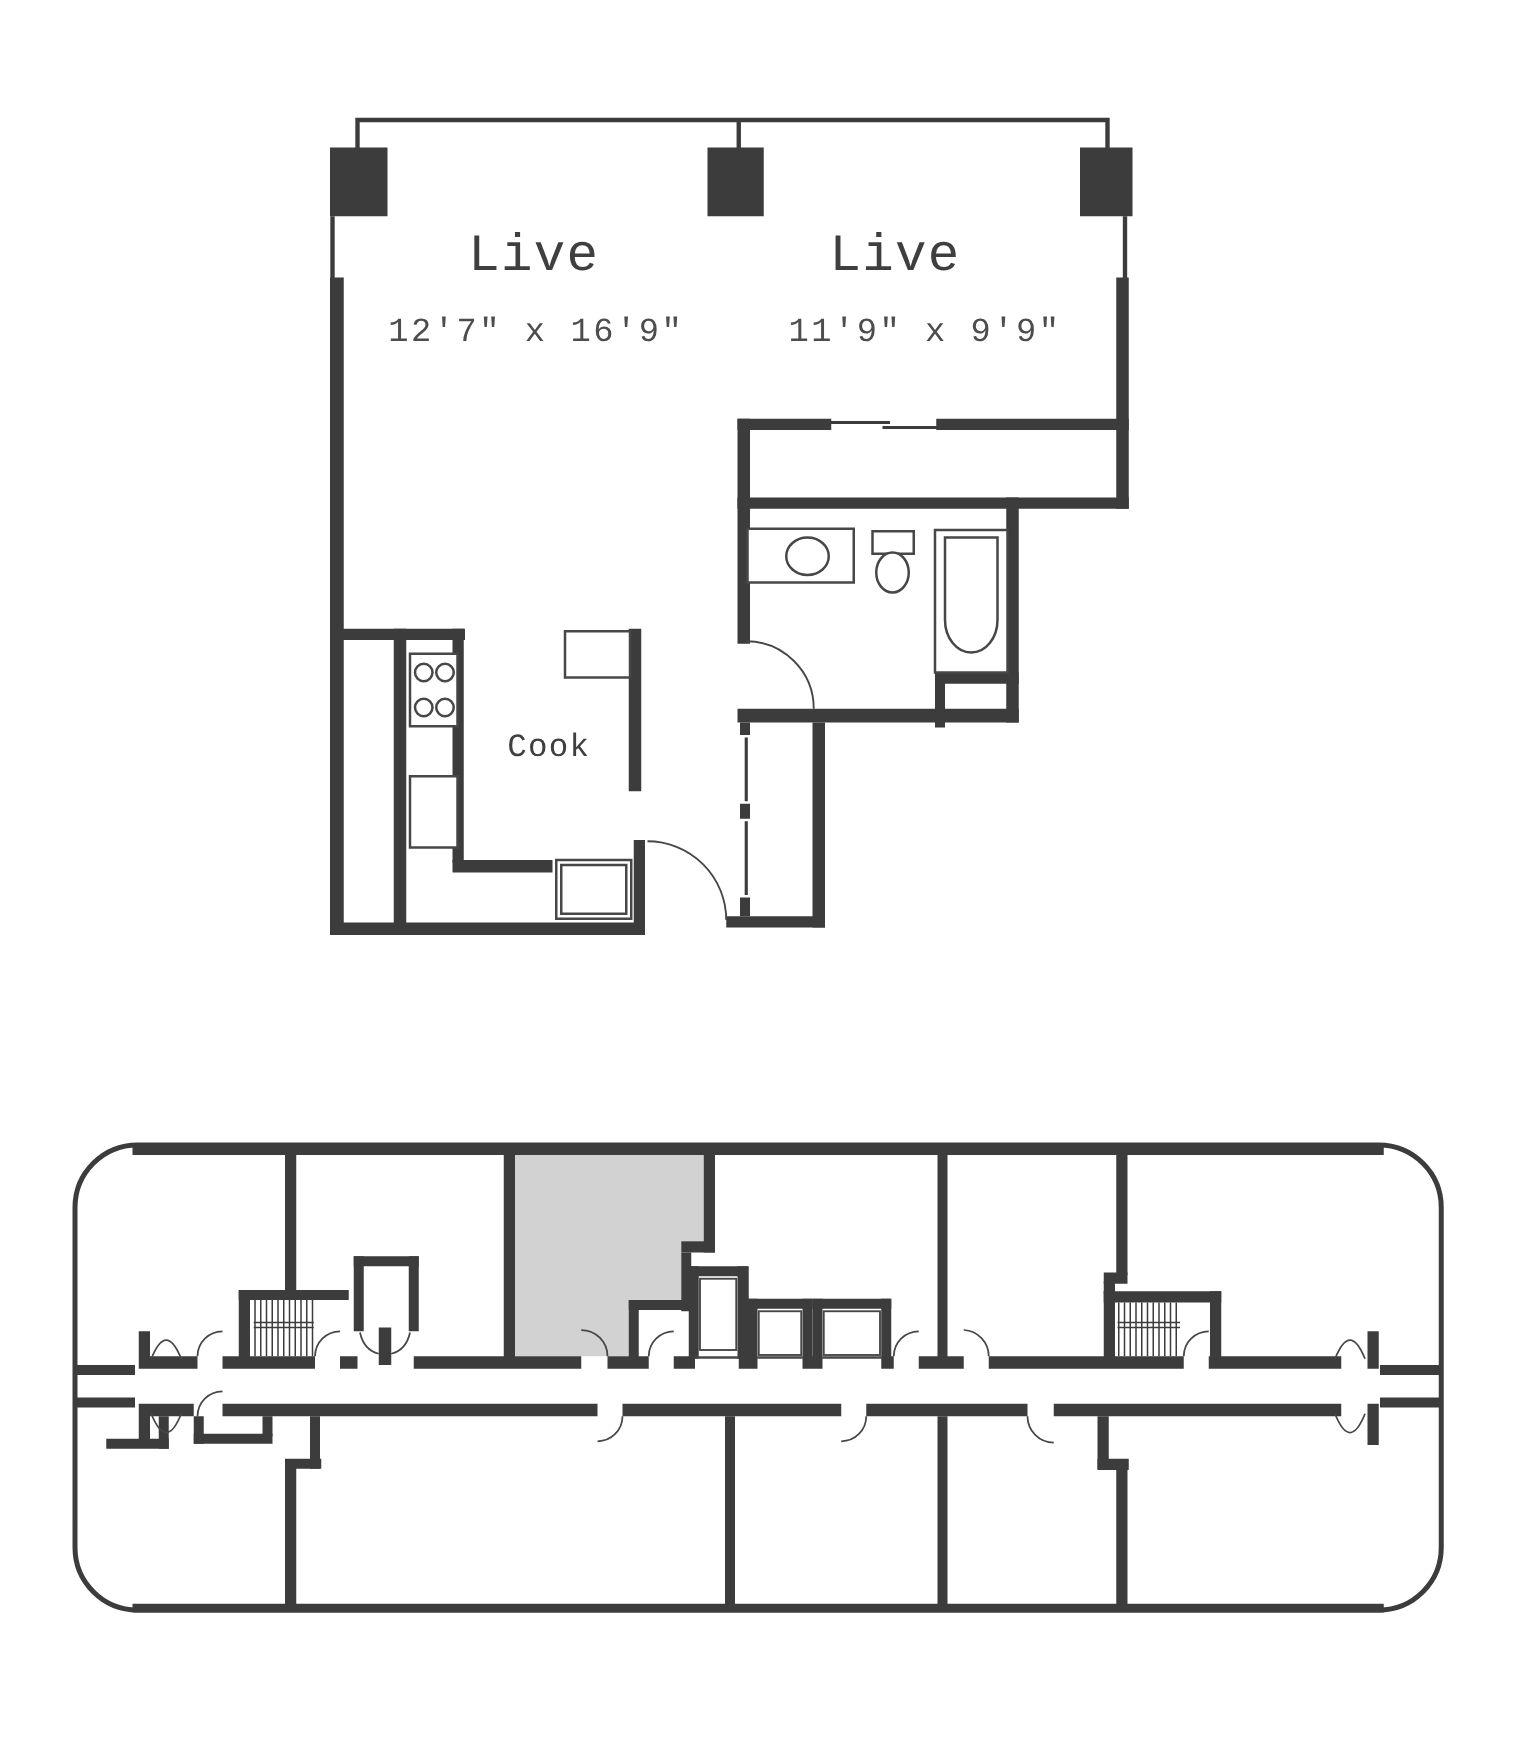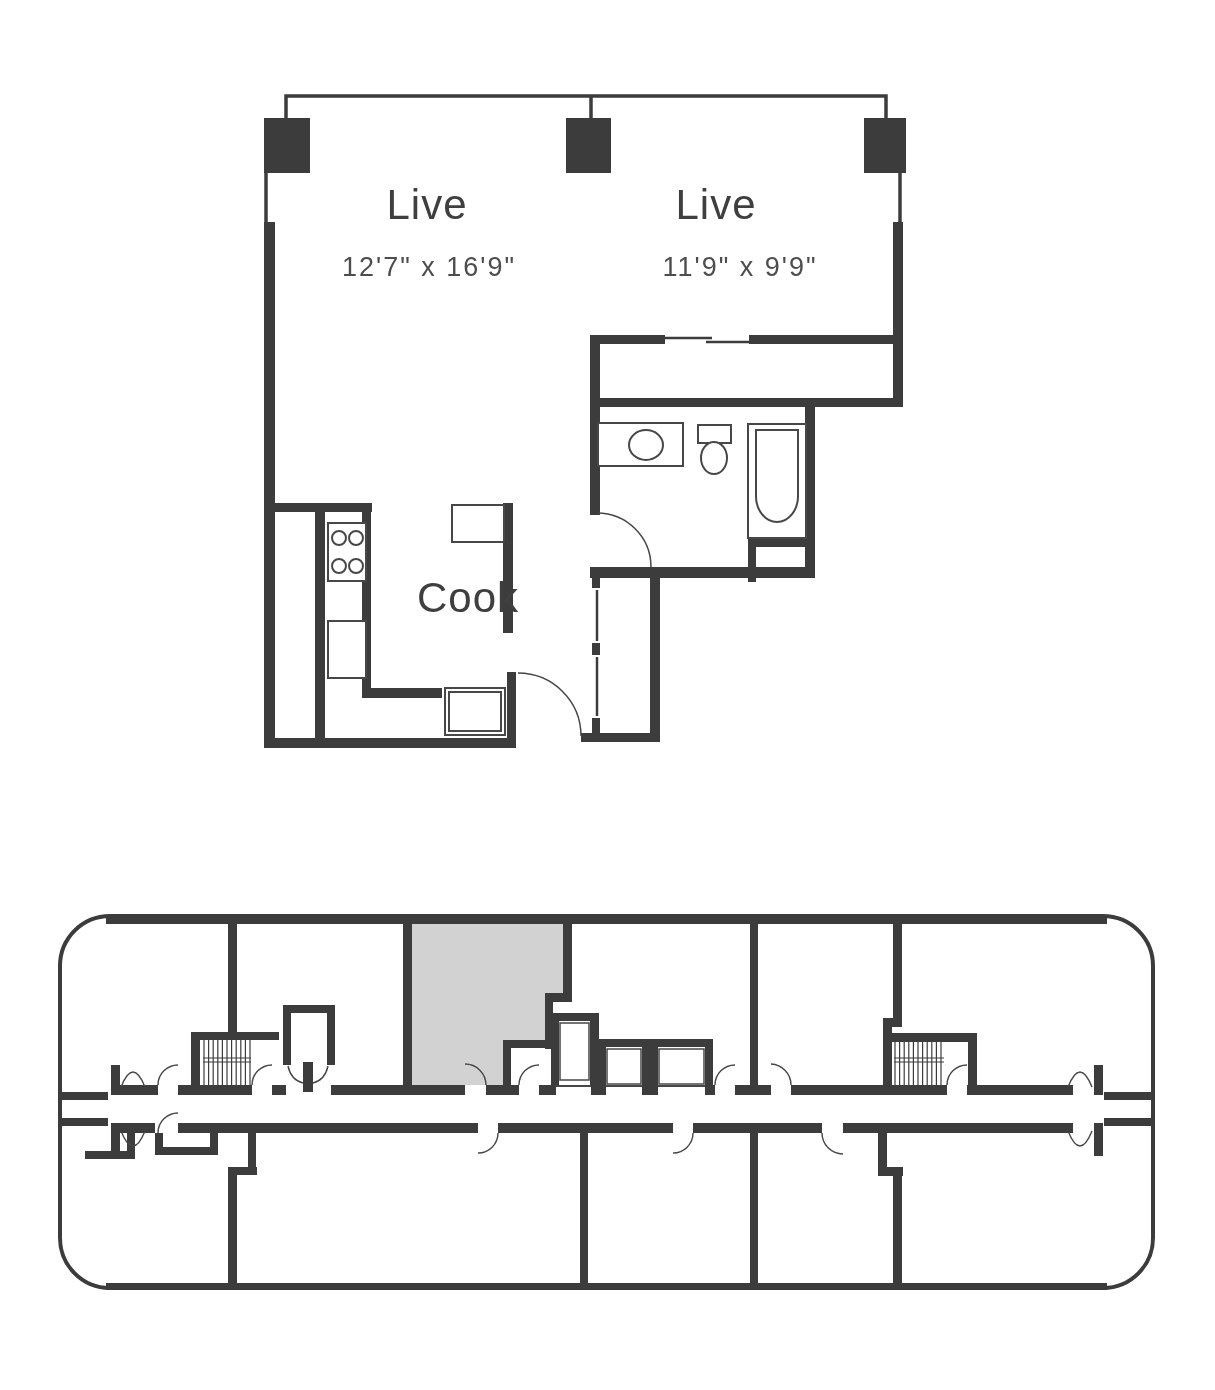--- a/index.html
+++ b/index.html
@@ -4,25 +4,25 @@
 <style>
   html,body{margin:0;padding:0;}
   body{
     width:1215px;height:1390px;position:relative;background:#ffffff;
     font-family:"Liberation Sans", sans-serif;overflow:hidden;
   }
   .stage{position:absolute;left:0;top:0;width:1215px;height:1390px;}
   svg{position:absolute;left:0;top:0;}
   .lbl{
     position:absolute;transform:translate(-50%,-50%);
-    color:#3f3f3f;white-space:nowrap;letter-spacing:1px;
+    color:#3f3f3f;white-space:nowrap;letter-spacing:1px;font-family:Liberation Mono, monospace;
   }
   .room-name{font-size:42px;font-weight:400;}
   .room-dims{font-size:27px;color:#4d4d4d;letter-spacing:2px;}
-  .cook-name{font-size:42px;margin-left:29px;}
+  .cook-name{font-size:26px;}
 </style>
 </head>
 <body>
 
 <div class="stage">
 
 <svg width="1215" height="1390" viewBox="0 0 1215 1390">
 
   <g>
 

